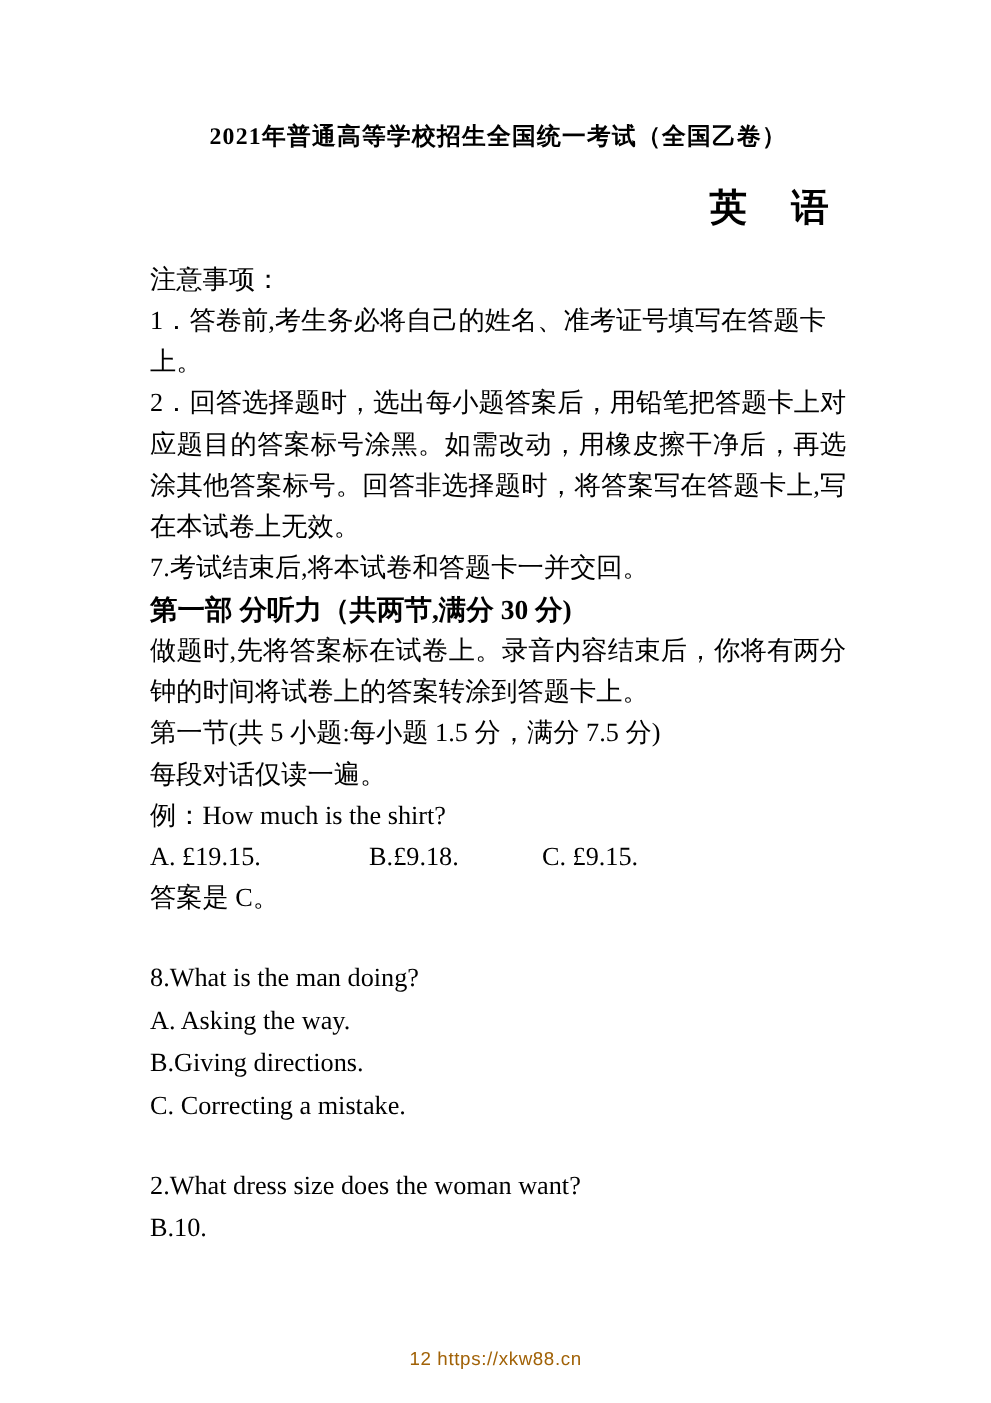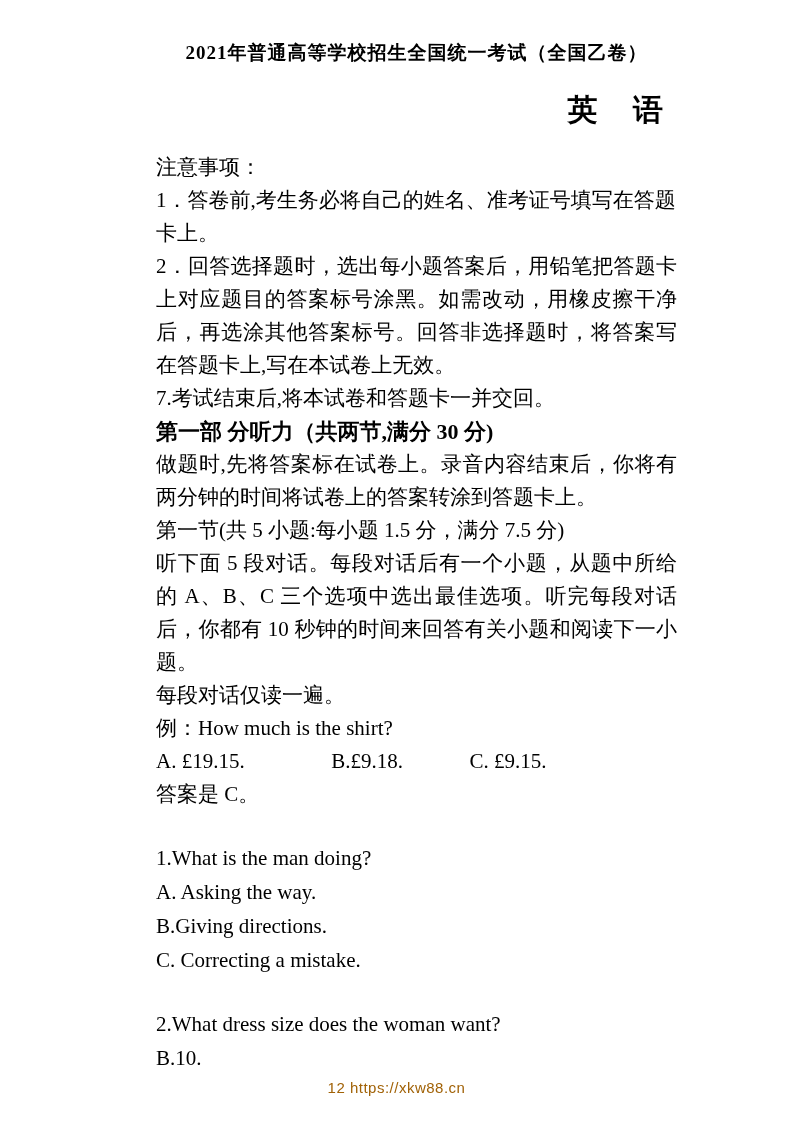--- a/index.html
+++ b/index.html
@@ -7,22 +7,21 @@
     width: 793px; height: 1122px;
     background: #ffffff;
     overflow: hidden;
   }
   body {
     font-family: "Liberation Serif", "DejaVu Serif", serif;
     color: #000000;
     position: relative;
   }
   .page {
-    padding: 40px 116px 0 120px;
-    margin-left: 36px;
+    padding: 96px 116px 0 120px;
   }
   .title {
     text-align: center;
     font-size: 19px;
     font-weight: 700;
     letter-spacing: 1px;
     margin-bottom: 24px;
   }
   .subject {
     text-align: right;
@@ -68,33 +67,32 @@
   <h2 class="subject">英 语</h2>
 
   <p class="line">注意事项：</p>
   <p class="line">1．答卷前,考生务必将自己的姓名、准考证号填写在答题卡上。</p>
   <p class="line just">2．回答选择题时，选出每小题答案后，用铅笔把答题卡上对应题目的答案标号涂黑。如需改动，用橡皮擦干净后，再选涂其他答案标号。回答非选择题时，将答案写在答题卡上,写在本试卷上无效。</p>
   <p class="line">7.考试结束后,将本试卷和答题卡一并交回。</p>
 
   <p class="line heading">第一部 分听力（共两节,满分 30 分)</p>
   <p class="line just">做题时,先将答案标在试卷上。录音内容结束后，你将有两分钟的时间将试卷上的答案转涂到答题卡上。</p>
   <p class="line">第一节(共 5 小题:每小题 1.5 分，满分 7.5 分)</p>
-  <p class="line just">听下面 5 段对话。每段对话后有一个小题，从题中所给的 A、B、C 三个选项中选出最佳选项。听完每段对话后，你都有 10 秒钟的时间来回答有关小题和阅读下一小题。</p>
   <p class="line">每段对话仅读一遍。</p>
 
   <p class="line">例：How much is the shirt?</p>
   <p class="line options-row">
     <span class="opt-a">A. £19.15.</span>
     <span class="opt-b">B.£9.18.</span>
     <span class="opt-c">C. £9.15.</span>
   </p>
   <p class="line">答案是 C。</p>
 
   <div class="question">
-    <p class="line">1.What is the man doing?</p>
+    <p class="line">8.What is the man doing?</p>
     <p class="line">A. Asking the way.</p>
     <p class="line">B.Giving directions.</p>
     <p class="line">C. Correcting a mistake.</p>
   </div>
 
   <div class="question">
     <p class="line">2.What dress size does the woman want?</p>
     <p class="line">B.10.</p>
   </div>
 

